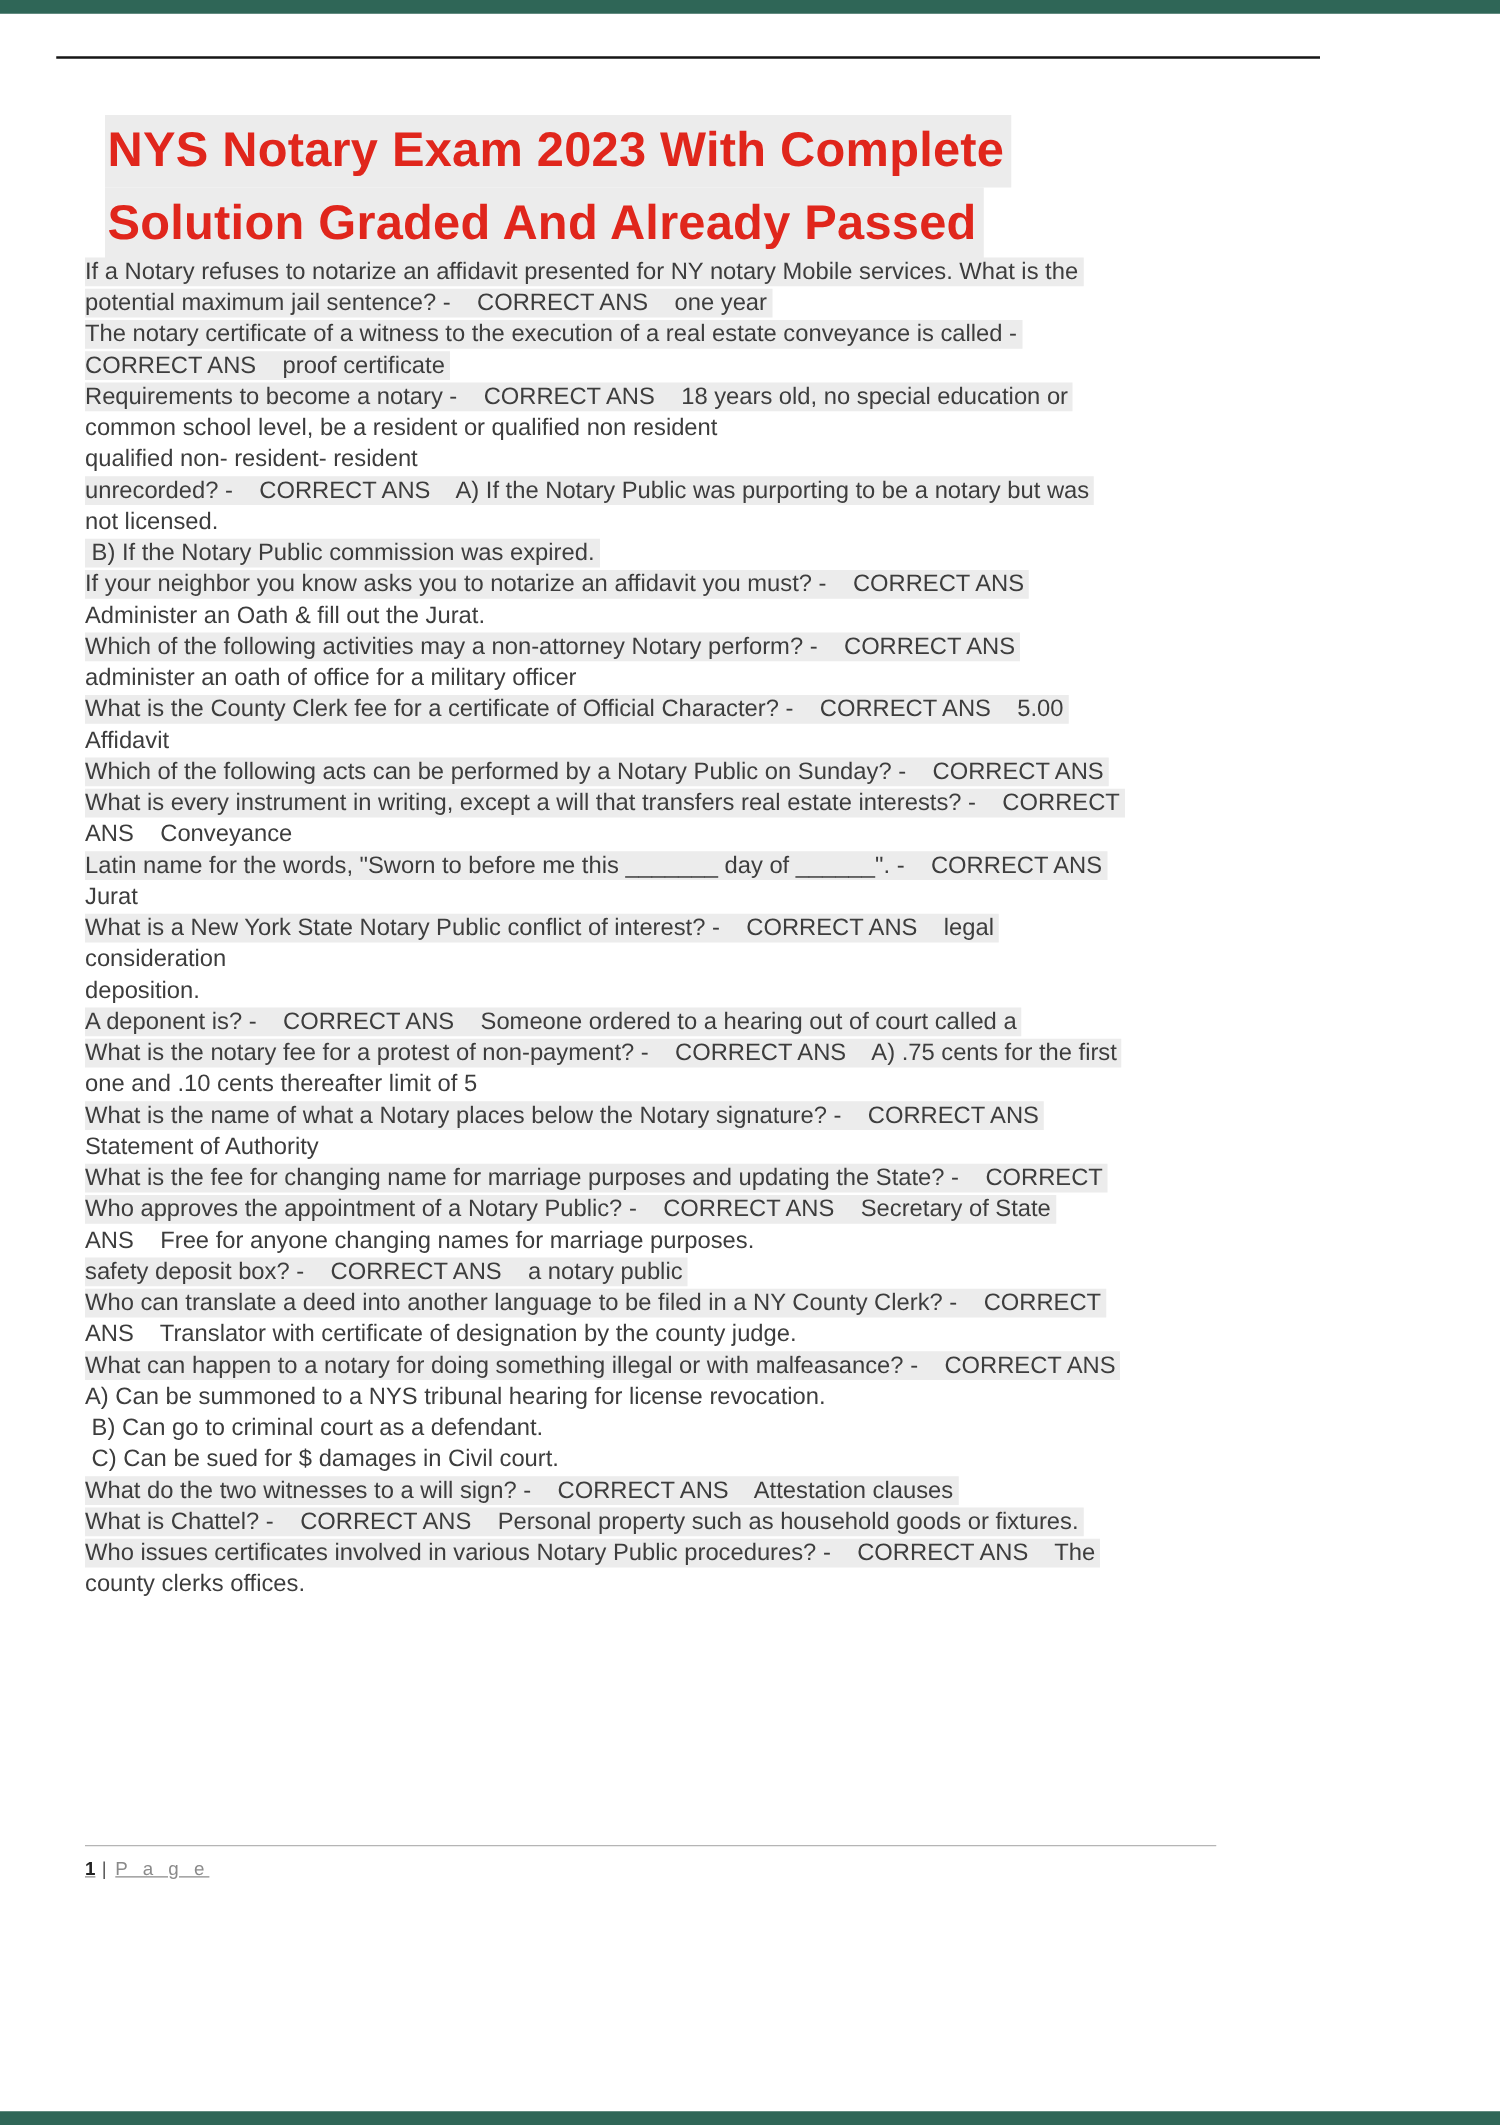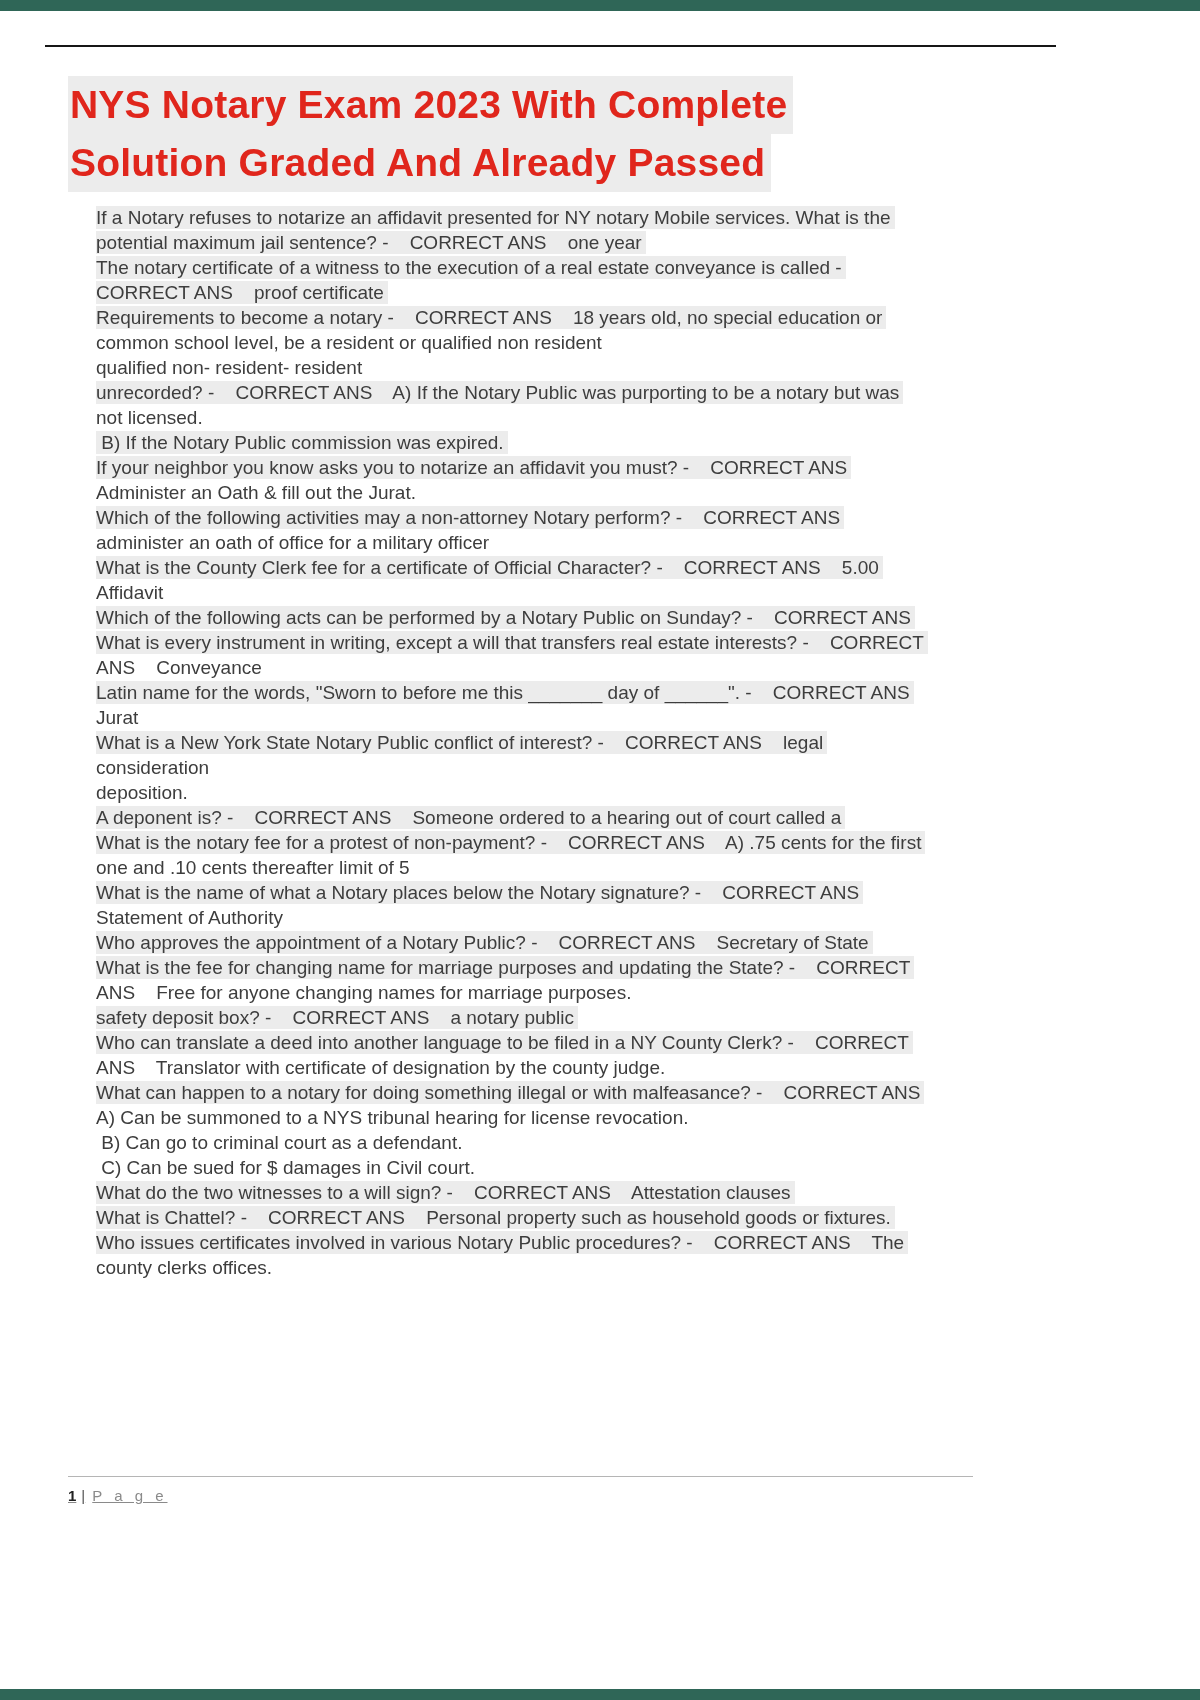--- a/index.html
+++ b/index.html
@@ -16,36 +16,36 @@
     background: var(--teal, #2f6657);
   }
   .edge-bar.top { top: 0; }
   .edge-bar.bottom { bottom: 0; }
   .top-rule {
     position: absolute; top: 45px; left: 45px;
     width: 1011px; height: 2px; background: #161616;
   }
   .title {
     position: absolute; top: 76px; left: 68px; right: 60px;
-    margin: 0; font-size: 39px; font-weight: bold;
+    margin: 16px; font-size: 39px; font-weight: bold;
     line-height: 54px; color: var(--red, #e0261c);
     letter-spacing: 0.2px;
   }
   .title-line { display: block; }
   .title .hl {
     background: var(--hl, #ececec);
     padding: 2px 6px 2px 2px;
     display: inline-block;
   }
   .body-text {
     position: absolute; top: 205px; left: 68px; right: 55px;
     font-size: 19px; line-height: 25px;
     color: var(--text, #3d3d3d);
   }
-  .line { white-space: pre; height: 25px; margin-left: 28px; }
+  .line { white-space: pre; height: 25px; }
   .line .hl { background: var(--hl, #ececec); box-decoration-break: clone; padding: 1px 4px 1px 0; }
   .footer-rule {
     position: absolute; top: 1476px; left: 68px;
     width: 905px; height: 1px; background: #b5b5b5;
   }
   .page-footer {
     position: absolute; top: 1487px; left: 68px;
     font-size: 15px; color: #8a8a8a; text-decoration: underline;
   }
   .pnum { font-weight: bold; color: #222222; margin-right: 5px; }
@@ -87,22 +87,22 @@
       <div class="line"><span class="hl">Latin name for the words, "Sworn to before me this _______ day of ______". -    CORRECT ANS</span></div>
       <div class="line"><span>Jurat</span></div>
       <div class="line"><span class="hl">What is a New York State Notary Public conflict of interest? -    CORRECT ANS    legal</span></div>
       <div class="line"><span>consideration</span></div>
       <div class="line"><span>deposition.</span></div>
       <div class="line"><span class="hl">A deponent is? -    CORRECT ANS    Someone ordered to a hearing out of court called a</span></div>
       <div class="line"><span class="hl">What is the notary fee for a protest of non-payment? -    CORRECT ANS    A) .75 cents for the first</span></div>
       <div class="line"><span>one and .10 cents thereafter limit of 5</span></div>
       <div class="line"><span class="hl">What is the name of what a Notary places below the Notary signature? -    CORRECT ANS</span></div>
       <div class="line"><span>Statement of Authority</span></div>
+      <div class="line"><span class="hl">What is the fee for changing name for marriage purposes and updating the State? -    CORRECT</span></div>
       <div class="line"><span class="hl">Who approves the appointment of a Notary Public? -    CORRECT ANS    Secretary of State</span></div>
-      <div class="line"><span class="hl">What is the fee for changing name for marriage purposes and updating the State? -    CORRECT</span></div>
       <div class="line"><span>ANS    Free for anyone changing names for marriage purposes.</span></div>
       <div class="line"><span class="hl">safety deposit box? -    CORRECT ANS    a notary public</span></div>
       <div class="line"><span class="hl">Who can translate a deed into another language to be filed in a NY County Clerk? -    CORRECT</span></div>
       <div class="line"><span>ANS    Translator with certificate of designation by the county judge.</span></div>
       <div class="line"><span class="hl">What can happen to a notary for doing something illegal or with malfeasance? -    CORRECT ANS</span></div>
       <div class="line"><span>A) Can be summoned to a NYS tribunal hearing for license revocation.</span></div>
       <div class="line"><span> B) Can go to criminal court as a defendant.</span></div>
       <div class="line"><span> C) Can be sued for $ damages in Civil court.</span></div>
       <div class="line"><span class="hl">What do the two witnesses to a will sign? -    CORRECT ANS    Attestation clauses</span></div>
       <div class="line"><span class="hl">What is Chattel? -    CORRECT ANS    Personal property such as household goods or fixtures.</span></div>

